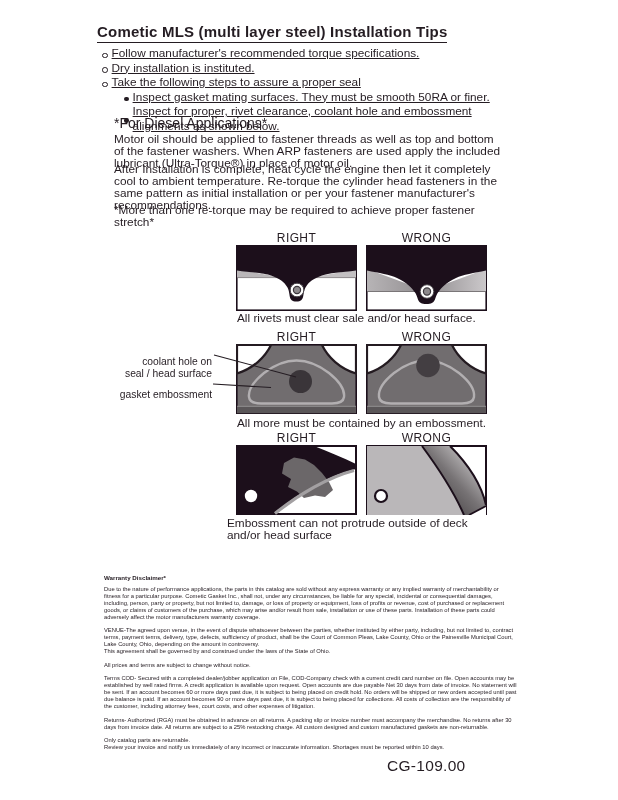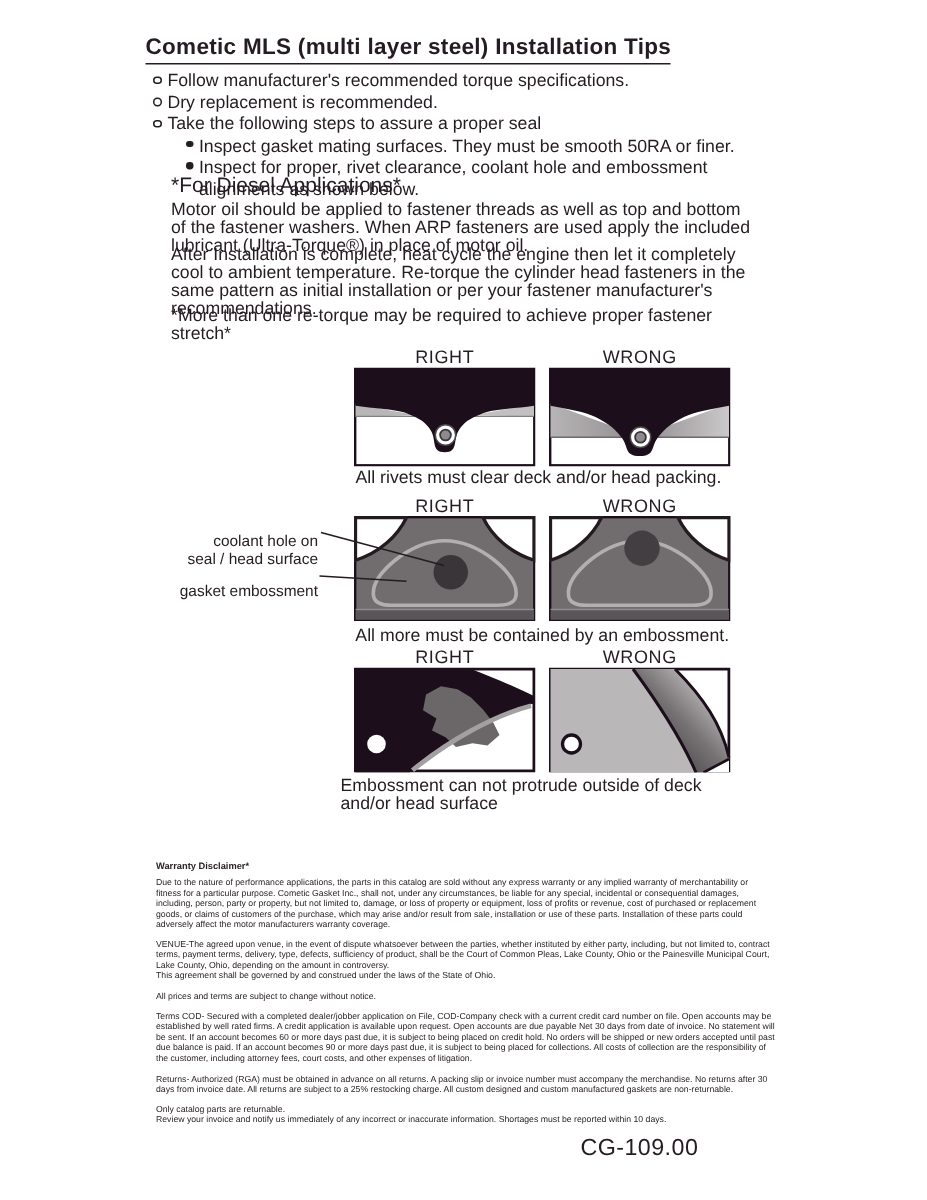--- a/index.html
+++ b/index.html
@@ -2,21 +2,21 @@
 <html><head>
 <meta charset="utf-8">
 <style>
   html,body{margin:0;padding:0;background:#ffffff;}
   .page{position:relative;width:618px;height:800px;background:#ffffff;overflow:hidden;
         font-family:"Liberation Sans",sans-serif;color:#241c22;}
   .abs{position:absolute;}
   #title{left:97px;top:23px;font-size:15px;font-weight:bold;letter-spacing:.2px;
          border-bottom:1.6px solid #241c22;padding-bottom:2px;}
   #tips{left:102px;top:46px;width:402px;font-size:11.8px;line-height:14.5px;}
-  .tip{display:flex;align-items:flex-start;}
+  .tip{display:flex;align-items:center;text-decoration:underline;}
   .tip .b1{flex:0 0 auto;width:3.6px;height:3.6px;border:1px solid #241c22;border-radius:50%;
            margin:4.6px 4px 0 0;}
   .tip .b2{flex:0 0 auto;width:4.6px;height:4.6px;background:#241c22;border-radius:50%;
            margin:4.4px 4px 0 0;}
   .tip.lvl2{margin-left:22px;}
   #diesel-heading{left:114px;top:115px;font-size:14px;font-weight:normal;}
   .para{left:114px;width:390px;font-size:11.8px;line-height:11.9px;}
   #para1{top:134px;} #para2{top:164px;} #note{top:205px;}
   .fig-label{width:121px;text-align:center;font-size:12px;letter-spacing:.4px;color:#241c22;}
   .fig-caption{font-size:11.8px;line-height:12.6px;color:#241c22;}
@@ -36,21 +36,21 @@
 
   <div class="abs" id="title">Cometic MLS (multi layer steel) Installation Tips</div>
 
   <div class="abs" id="tips">
     <div class="tip lvl1">
         <span class="b1"></span>
         <span>Follow manufacturer's recommended torque specifications.</span>
       </div>
     <div class="tip lvl1">
         <span class="b1"></span>
-        <span>Dry replacement is recommended.</span>
+        <span>Dry installation is instituted.</span>
       </div>
     <div class="tip lvl1">
         <span class="b1"></span>
         <span>Take the following steps to assure a proper seal</span>
       </div>
     <div class="tip lvl2">
         <span class="b2"></span>
         <span>Inspect gasket mating surfaces.  They must be smooth 50RA or finer.</span>
       </div>
     <div class="tip lvl2">
@@ -90,21 +90,21 @@
     </defs>
     <rect x="0.8" y="0.8" width="119.4" height="64.4" fill="#ffffff" stroke="#1c0f1b" stroke-width="1.6"></rect>
     <polygon points="1,24 62,46.4 1,46.4" fill="url(#wgL)"></polygon>
     <polygon points="120,24 59,46.4 120,46.4" fill="url(#wgR)"></polygon>
     <line x1="1" y1="46.5" x2="120" y2="46.5" stroke="#6f6b6d" stroke-width="0.9"></line>
     <path d="M1,1 H120 V25.5 C108,28 97,29.5 90,33 C80,38 76,42 72,47.5 C68,53.5 70.5,59 60.5,59 C50.5,59 53,53.5 49,47.5 C45,42 41,38 31,33 C24,29.5 13,28 1,25.5 Z" fill="#1c0f1b"></path>
     <circle cx="61" cy="46.5" r="6.8" fill="#ffffff" stroke="#4a454a" stroke-width="1"></circle>
     <circle cx="61" cy="46.5" r="3.6" fill="#8e8a8d" stroke="#3c373c" stroke-width="1.2"></circle>
   </svg>
 
-  <div class="abs fig-caption" style="left:237px;top:312px">All rivets must clear deck and/or head packing.</div>
+  <div class="abs fig-caption" style="left:237px;top:312px">All rivets must clear sale and/or head surface.</div>
 
   <div class="abs fig-label" style="left:236px;top:330px">RIGHT</div>
   <div class="abs fig-label" style="left:366px;top:330px">WRONG</div>
 
   <div class="abs callout" style="left:78px;top:344px">
     <div>coolant hole on</div>
     <div>seal / head surface</div>
   </div>
   <div class="abs callout" style="left:78px;top:377px">gasket embossment</div>
 

